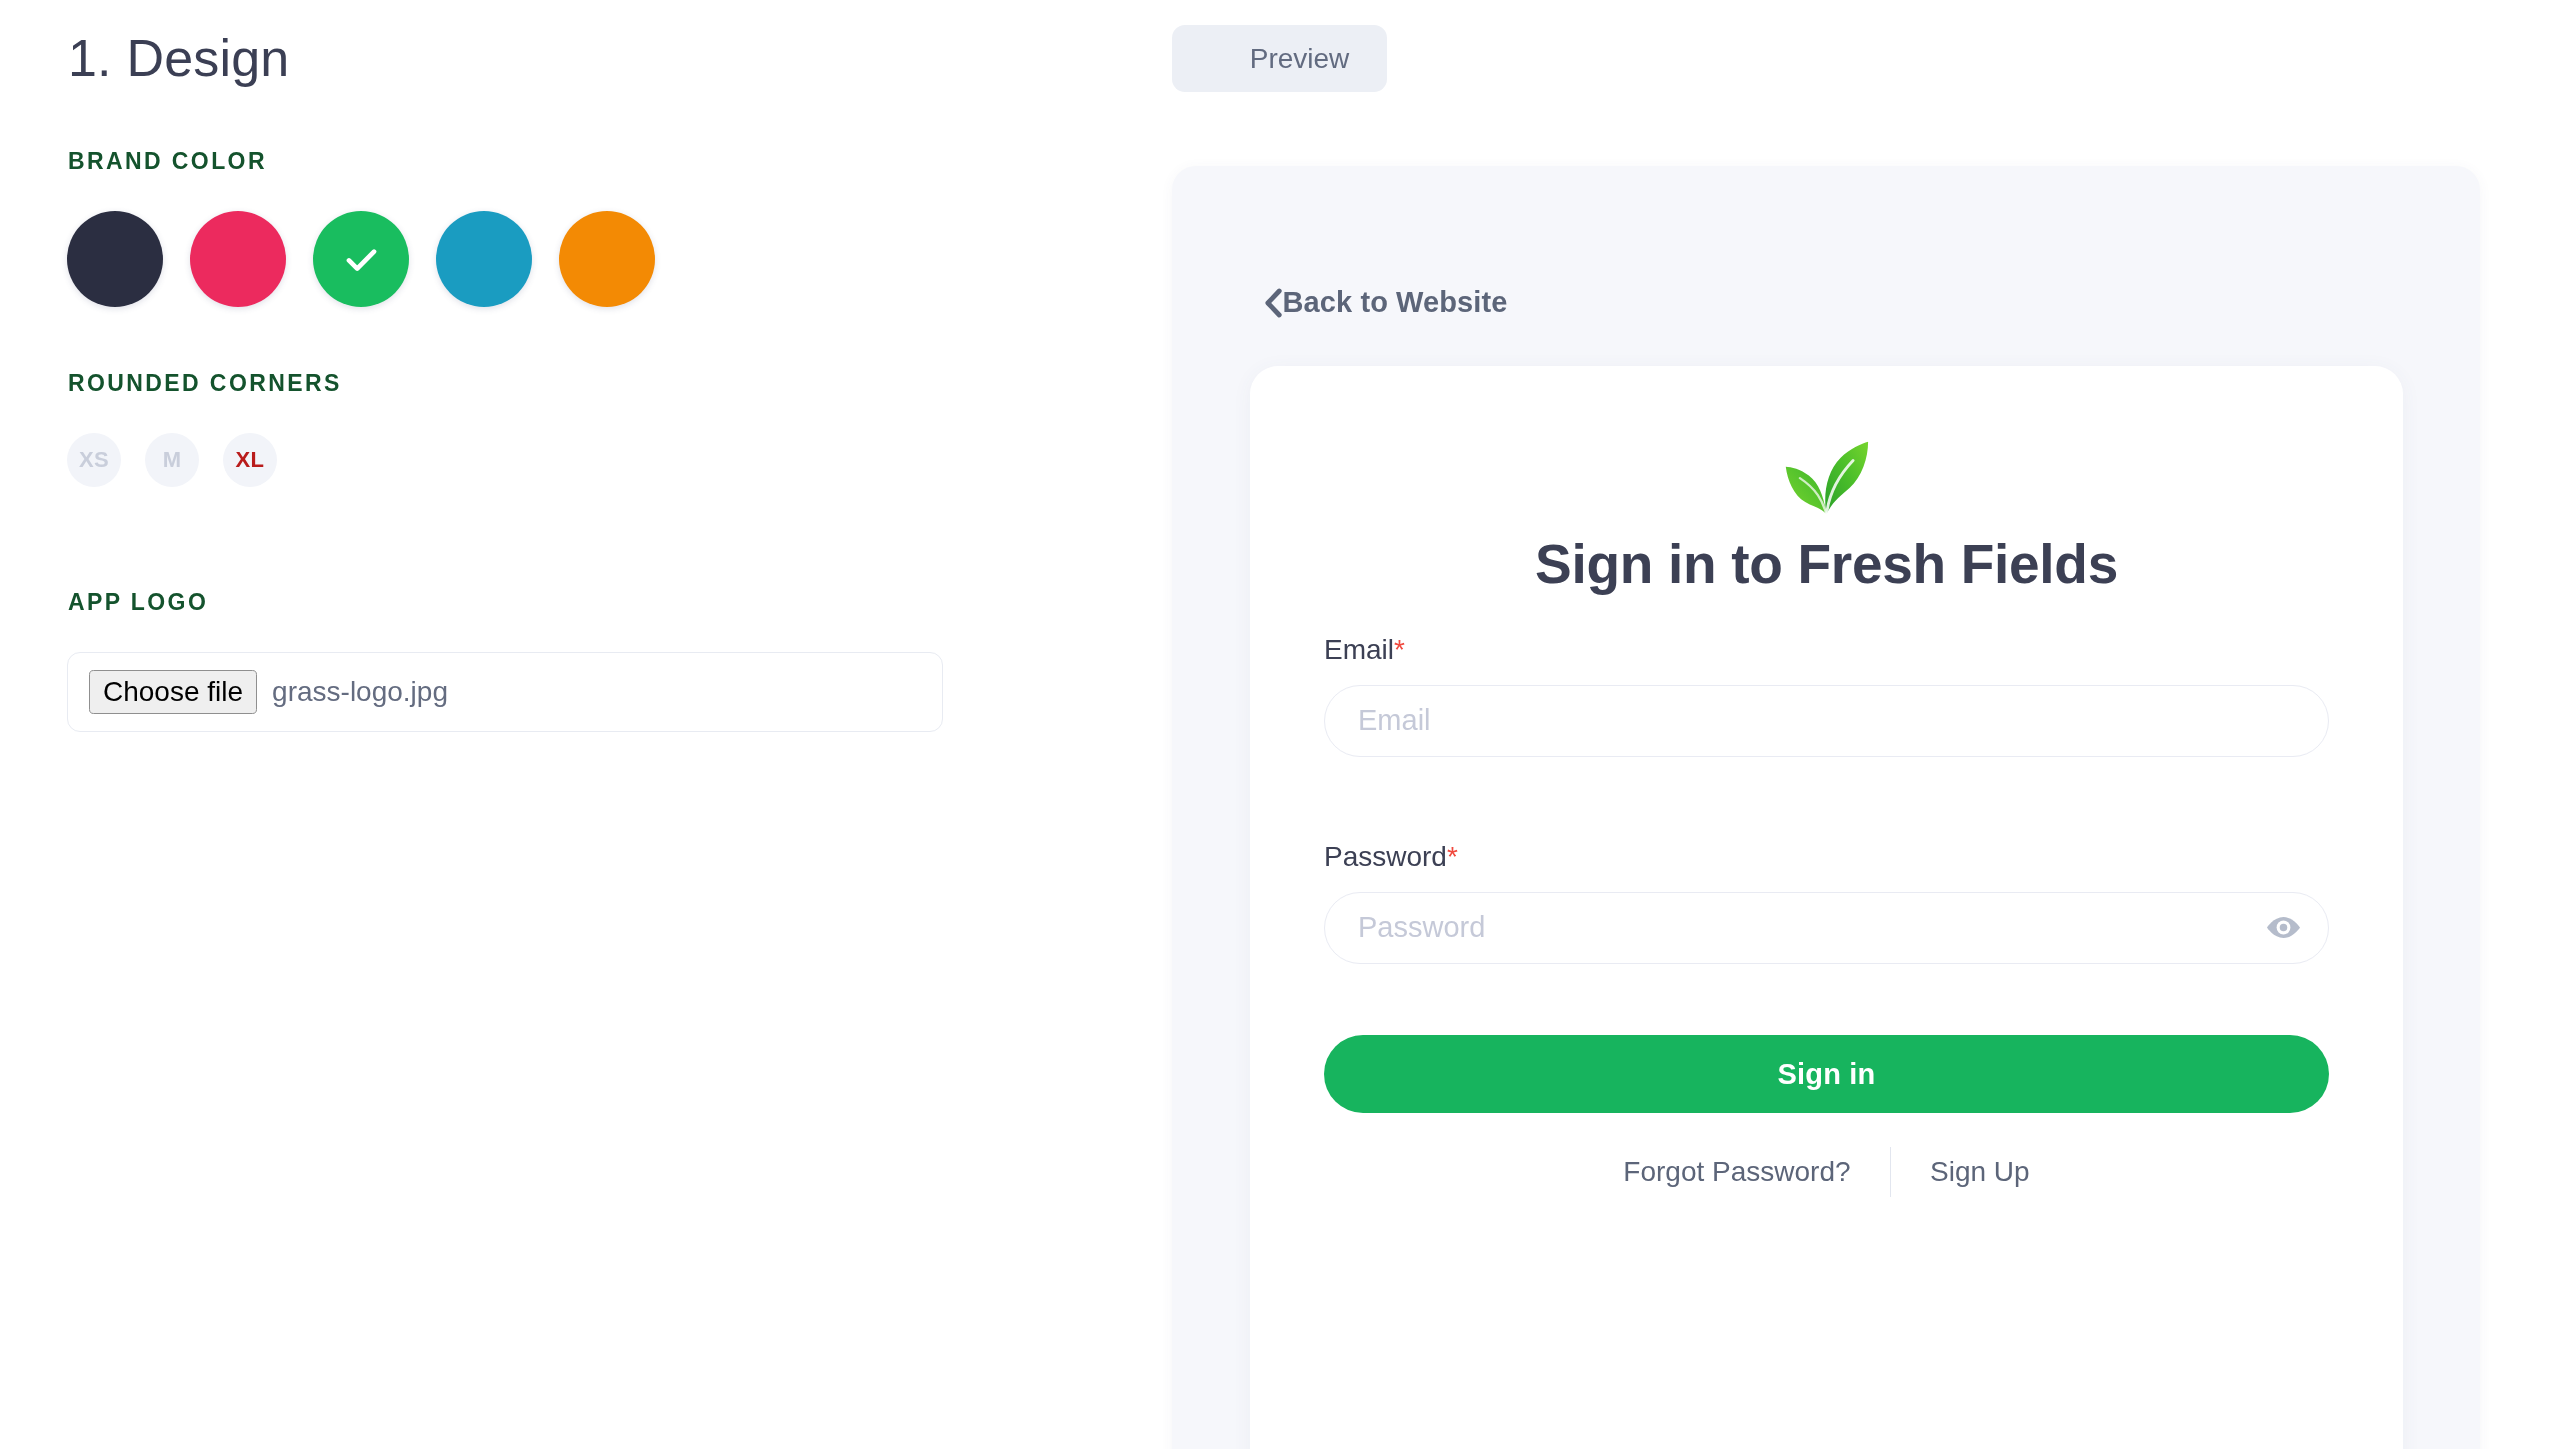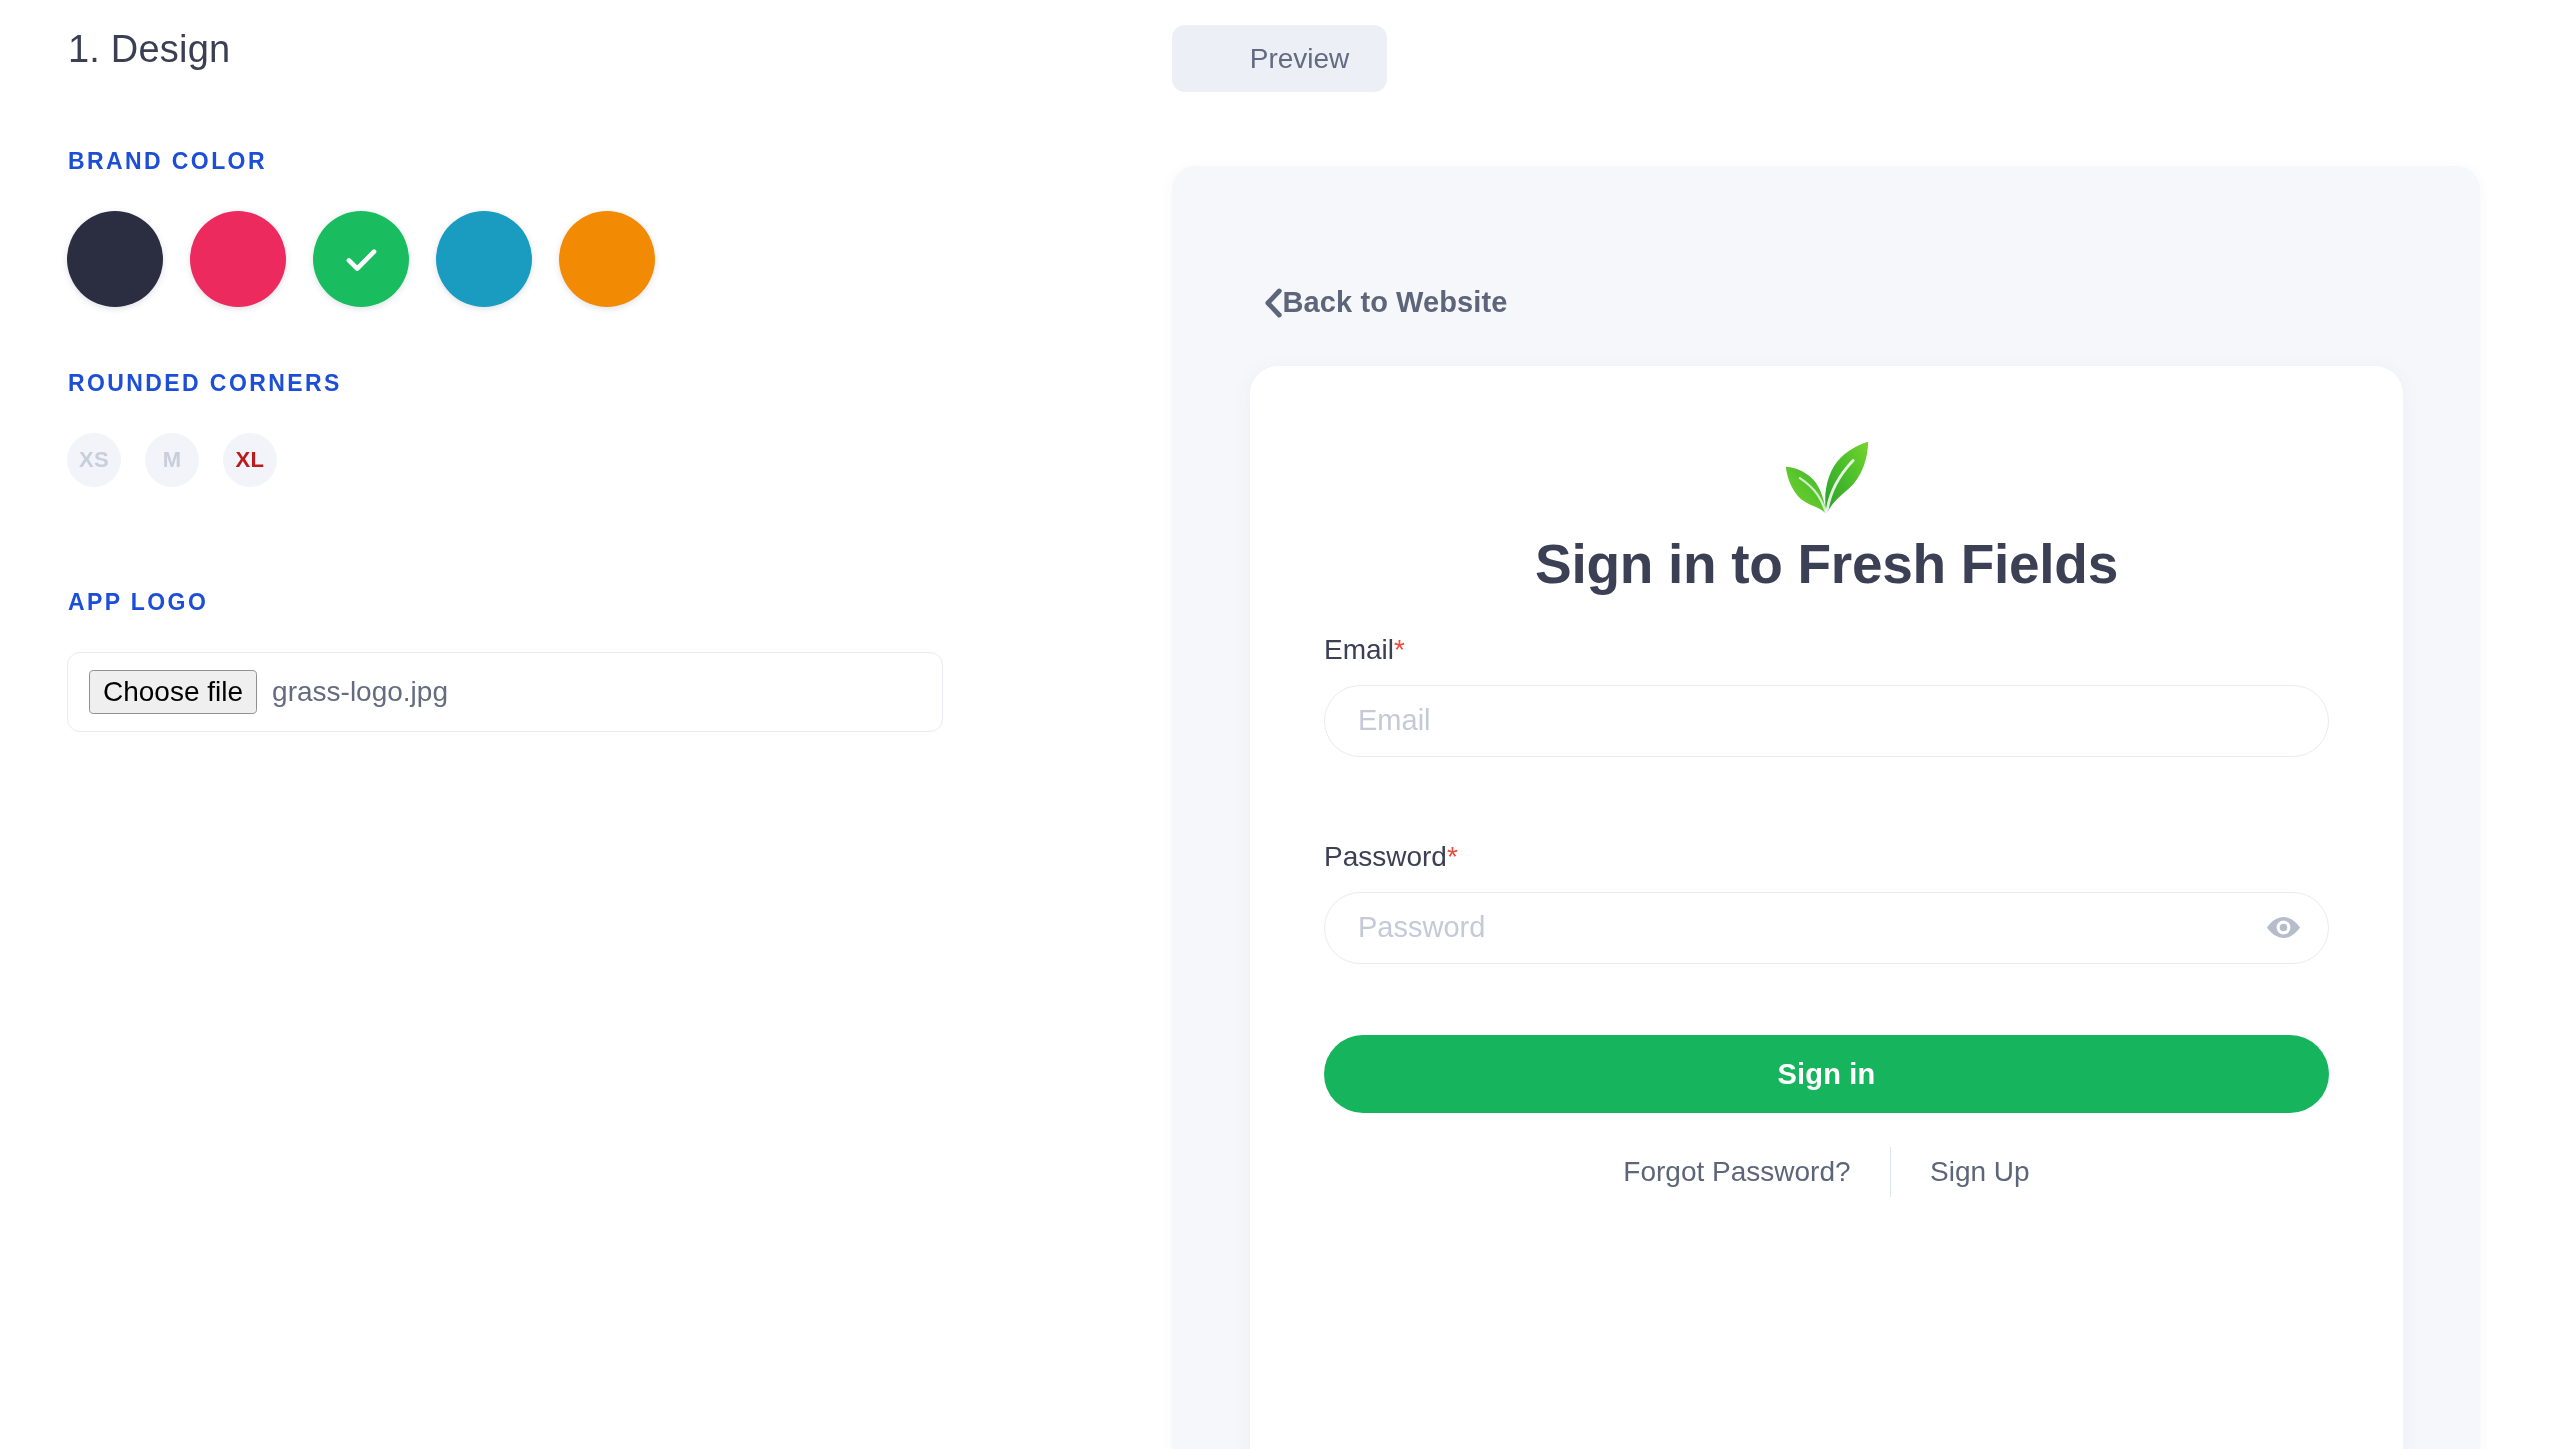--- a/index.html
+++ b/index.html
@@ -26,34 +26,34 @@
     left: 0; top: 0;
     width: 1137px;
     height: 1450px;
     background: #ffffff;
   }
 
   .step-title {
     position: absolute;
     left: 68px;
     top: 26px;
-    font-size: 38px;
+    font-size: 52px;
     line-height: 1.25;
     font-weight: 400;
     color: #3b3f54;
     letter-spacing: 0.2px;
   }
 
   .section-label {
     position: absolute;
     left: 68px;
     font-size: 23px;
     font-weight: 700;
     letter-spacing: 2.4px;
-    color: #1d4ed8;
+    color: #14532d;
     text-transform: uppercase;
   }
   .label-brand-color   { top: 148px; }
   .label-rounded       { top: 370px; }
   .label-app-logo      { top: 589px; }
 
   
   .swatch-row {
     position: absolute;
     left: 67px;

